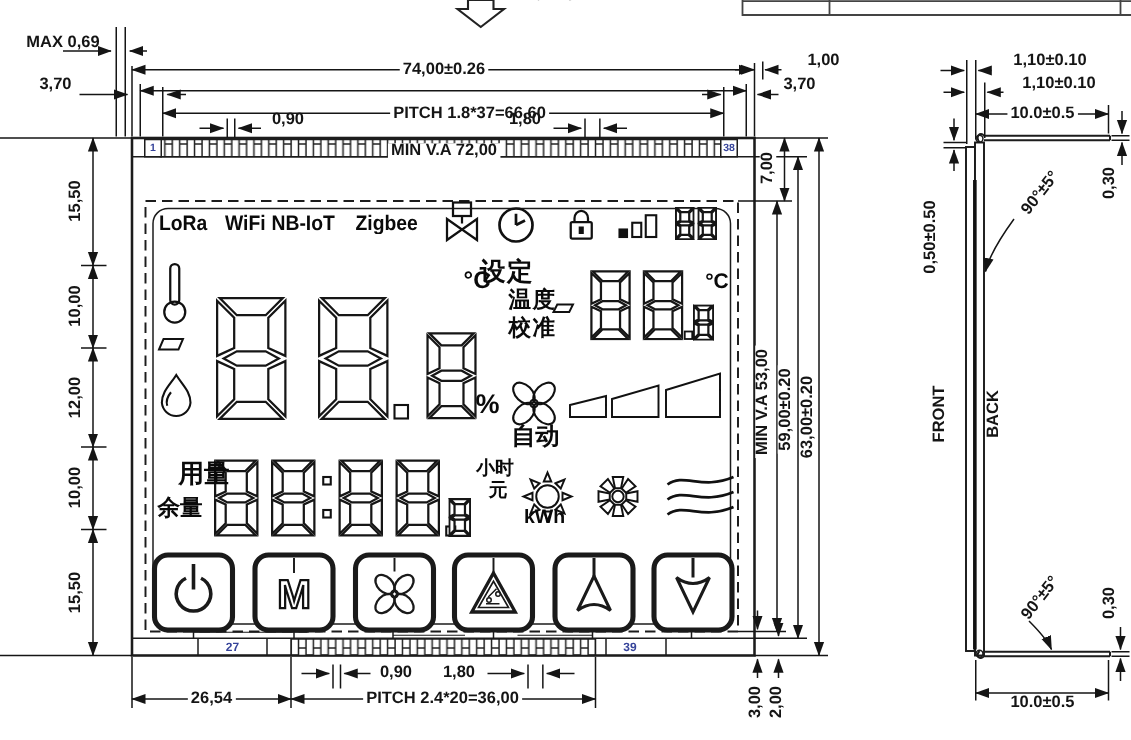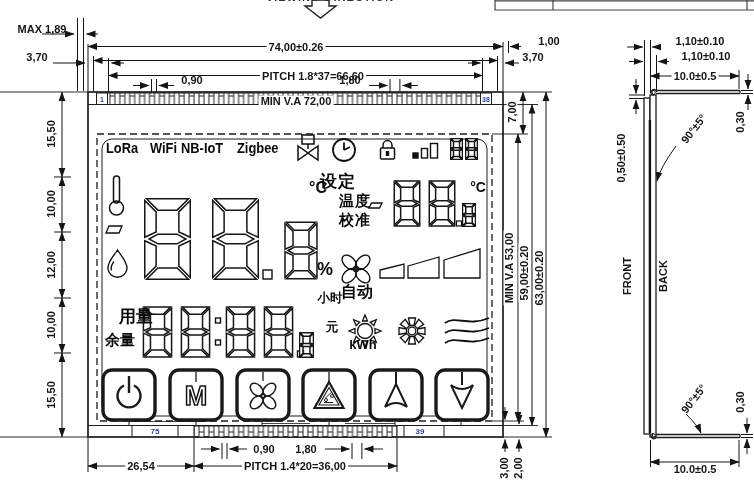--- a/index.html
+++ b/index.html
@@ -356,21 +356,21 @@
     <line x1="636" y1="114" x2="636" y2="100" marker-end="url(#ar)"></line>
     <line x1="747" y1="418" x2="747" y2="433" marker-end="url(#ar)"></line>
     <line x1="747" y1="454" x2="747" y2="439" marker-end="url(#ar)"></line>
     <path d="M676,146 Q660,168 657,181" marker-end="url(#ar)"></path>
     <path d="M686,414 Q698,426 701,433" marker-end="url(#ar)"></path>
   </g>
 </svg>
 
 <span class="vd" style="left:330px;top:-3px;">VIEWING DIRECTION</span>
 
-<span class="lbl nobg" style="left:42px;top:29px;">MAX 1,89</span>
+<span class="lbl nobg" style="left:42px;top:29px;">MAX 0,69</span>
 <span class="lbl" style="left:296px;top:46.5px;">74,00±0.26</span>
 <span class="lbl" style="left:296px;top:60.5px;margin-top:40px;">MIN V.A 72,00</span>
 <span class="lbl" style="left:313px;top:75.5px;">PITCH 1.8*37=66,60</span>
 <span class="lbl nobg" style="left:37px;top:57px;">3,70</span>
 <span class="lbl nobg" style="left:533px;top:41px;margin-left:16px;">1,00</span>
 <span class="lbl nobg" style="left:533px;top:57px;">3,70</span>
 <span class="lbl nobg" style="left:192px;top:80px;">0,90</span>
 <span class="lbl nobg" style="left:350px;top:80px;">1,80</span>
 
 <span class="lbl rot nobg" style="left:51px;top:134px;">15,50</span>
@@ -380,45 +380,45 @@
 <span class="lbl rot nobg" style="left:51px;top:395px;">15,50</span>
 
 <span class="lbl rot" style="left:512px;top:112px;">7,00</span>
 <span class="lbl rot" style="left:509px;top:268px;">MIN V.A 53,00</span>
 <span class="lbl rot" style="left:524px;top:273px;">59,00±0.20</span>
 <span class="lbl rot" style="left:539px;top:278px;">63,00±0.20</span>
 <span class="lbl rot nobg" style="left:504px;top:468px;">3,00</span>
 <span class="lbl rot nobg" style="left:518px;top:468px;">2,00</span>
 
 <span class="lbl" style="left:141px;top:466px;">26,54</span>
-<span class="lbl" style="left:295px;top:466px;">PITCH 1.4*20=36,00</span>
+<span class="lbl" style="left:295px;top:466px;">PITCH 2.4*20=36,00</span>
 <span class="lbl nobg" style="left:264px;top:449px;">0,90</span>
 <span class="lbl nobg" style="left:306px;top:449px;">1,80</span>
 
 <span class="pin" style="left:102px;top:99px;">1</span>
 <span class="pin" style="left:486px;top:99px;">38</span>
-<span class="pin" style="left:155px;top:431.5px;font-size:8px;">75</span>
+<span class="pin" style="left:155px;top:431.5px;font-size:8px;">27</span>
 <span class="pin" style="left:420px;top:431.5px;font-size:8px;">39</span>
 
 <span class="radio" style="left:106px;top:141px;">LoRa</span>
 <span class="radio" style="left:150px;top:141px;">WiFi</span>
 <span class="radio" style="left:181px;top:141px;">NB-IoT</span>
 <span class="radio" style="left:237px;top:141px;">Zigbee</span>
 
 <span class="lcdtxt" style="left:318px;top:188px;font-size:16px;">°C</span>
 <span class="lcdtxt" style="left:338px;top:181px;font-size:17px;letter-spacing:1px;">设定</span>
 <span class="lcdtxt" style="left:355px;top:200px;font-size:15px;letter-spacing:1px;">温度</span>
 <span class="lcdtxt" style="left:355px;top:219px;font-size:15px;letter-spacing:1px;">校准</span>
 <span class="lcdtxt" style="left:478px;top:187px;font-size:14px;">°C</span>
 <span class="lcdtxt" style="left:325px;top:269px;font-size:18px;">%</span>
 <span class="lcdtxt" style="left:357px;top:292px;font-size:16px;">自动</span>
 
 <span class="lcdtxt" style="left:136px;top:316px;font-size:17px;">用量</span>
 <span class="lcdtxt" style="left:120px;top:339px;font-size:15px;">余量</span>
-<span class="lcdtxt" style="left:330px;top:298px;font-size:12.5px;text-align:center;">小时</span>
+<span class="lcdtxt" style="left:330px;top:312px;font-size:12.5px;text-align:center;">小时</span>
 <span class="lcdtxt" style="left:332px;top:327px;font-size:12.5px;">元</span>
 <span class="lcdtxt" style="left:331px;top:344px;font-size:13px;margin-left:32px;">kWh</span>
 
 <span class="lbl nobg" style="left:700px;top:41px;transform:translate(-50%,-50%);">1,10±0.10</span>
 <span class="lbl nobg" style="left:706px;top:56px;">1,10±0.10</span>
 <span class="lbl" style="left:695px;top:76px;">10.0±0.5</span>
 <span class="lbl rot nobg" style="left:740px;top:122px;">0,30</span>
 <span class="lbl rot nobg" style="left:621px;top:158px;">0,50±0.50</span>
 <span class="lbl rot45" style="left:694px;top:129px;">90°±5°</span>
 <span class="lbl rot45" style="left:694px;top:399px;">90°±5°</span>

